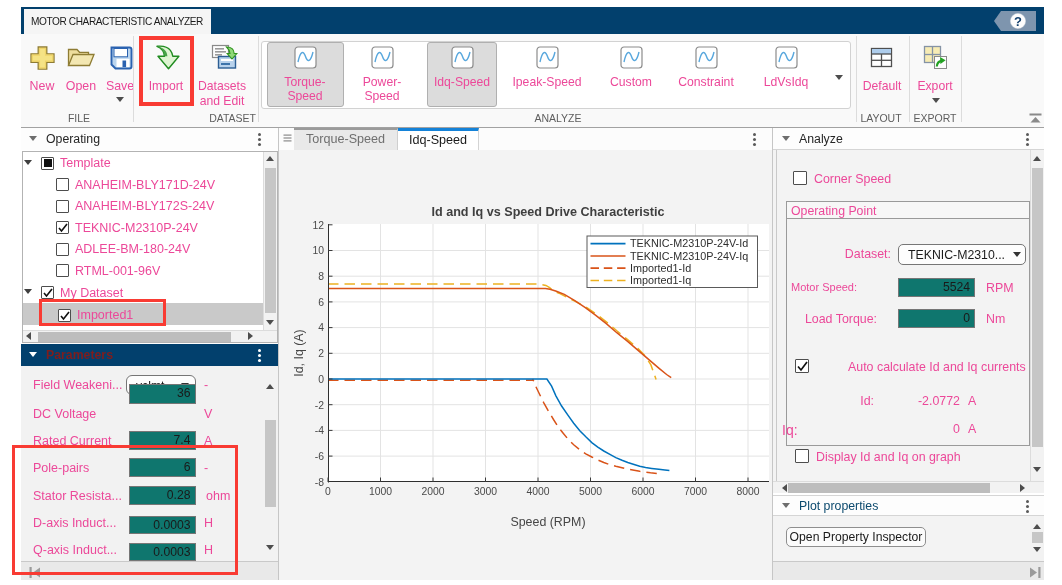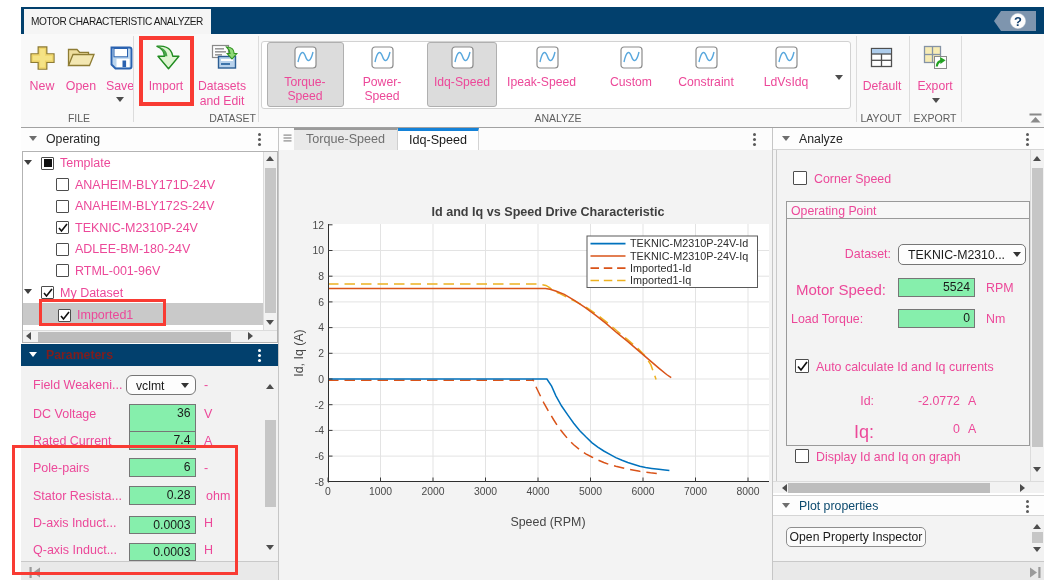--- a/index.html
+++ b/index.html
@@ -6,21 +6,21 @@
 html,body{width:1062px;height:585px;background:#fff;font-family:"Liberation Sans",sans-serif;overflow:hidden}
 body{position:relative}
 .a{position:absolute}
 .tri-d{width:0;height:0;border-left:4px solid transparent;border-right:4px solid transparent;border-top:5px solid #4d4d4d}
 .tri-u{width:0;height:0;border-left:4px solid transparent;border-right:4px solid transparent;border-bottom:5px solid #4d4d4d}
 .tri-l{width:0;height:0;border-top:4px solid transparent;border-bottom:4px solid transparent;border-right:5px solid #4d4d4d}
 .tri-r{width:0;height:0;border-top:4px solid transparent;border-bottom:4px solid transparent;border-left:5px solid #4d4d4d}
 .dots{width:3px;height:3px;background:#5a5a5a;border-radius:50%;box-shadow:0 5px 0 #5a5a5a,0 10px 0 #5a5a5a}
 .cb{background:#fff;border:1px solid #4d4d4d;border-radius:1px}
 .lbl{font-size:12.5px;color:#ec4899;white-space:nowrap}
-.inp{background:#86efac;border:1px solid #767676;font-size:12.2px;color:#1a1a1a;text-align:right;padding-right:4px;line-height:17px}
+.inp{background:#0f766e;border:1px solid #767676;font-size:12.2px;color:#1a1a1a;text-align:right;padding-right:4px;line-height:17px}
 .redbox{border:3px solid #f93b33;z-index:50}
 .sb{background:#f2f2f2}
 .thumb{background:#c6c6c6}
 </style>
 </head>
 <body>
 
 <div class="a" style="left:21px;top:6.5px;width:1023px;height:27px;background:#02406d"></div>
 <div class="a" style="left:23.5px;top:9px;width:187px;height:24.5px;background:#f5f5f5;text-align:center;font-size:10.1px;letter-spacing:-0.4px;color:#1a1a1a;line-height:25px">MOTOR CHARACTERISTIC ANALYZER</div>
 
@@ -100,21 +100,21 @@
     <rect x="1" y="1" width="21" height="21" rx="3" fill="#fff" stroke="#8c8c8c" stroke-width="1.2"></rect>
     <path d="M4 16 C6.5 4.5 9.5 4.5 11.5 10.5 C13.5 16.5 16.5 16.5 19 6" fill="none" stroke="#58a7dd" stroke-width="1.4"></path>
   </svg>
 <svg class="a" style="left:774.5px;top:46px" width="23" height="23" viewBox="0 0 23 23">
     <rect x="1" y="1" width="21" height="21" rx="3" fill="#fff" stroke="#8c8c8c" stroke-width="1.2"></rect>
     <path d="M4 16 C6.5 4.5 9.5 4.5 11.5 10.5 C13.5 16.5 16.5 16.5 19 6" fill="none" stroke="#58a7dd" stroke-width="1.4"></path>
   </svg>
 <div class="a lbl" style="left:265px;top:74.5px;width:80px;text-align:center;font-size:12.2px">Torque-<br>Speed</div>
 <div class="a lbl" style="left:342px;top:74.5px;width:80px;text-align:center;font-size:12.2px">Power-<br>Speed</div>
 <div class="a lbl" style="left:422px;top:74.5px;width:80px;text-align:center;font-size:12.2px">Idq-Speed</div>
-<div class="a lbl" style="left:507px;top:74.5px;width:80px;font-size:12.2px">Ipeak-Speed</div>
+<div class="a lbl" style="left:507px;top:74.5px;width:80px;text-align:center;font-size:12.2px">Ipeak-Speed</div>
 <div class="a lbl" style="left:591px;top:74.5px;width:80px;text-align:center;font-size:12.2px">Custom</div>
 <div class="a lbl" style="left:666px;top:74.5px;width:80px;text-align:center;font-size:12.2px">Constraint</div>
 <div class="a lbl" style="left:746px;top:74.5px;width:80px;text-align:center;font-size:12.2px">LdVsIdq</div>
 <div class="a tri-d" style="left:835px;top:75px"></div>
 
 <svg class="a" style="left:869px;top:45px" width="25" height="25" viewBox="0 0 25 25">
 <rect x="2.5" y="3.5" width="20" height="18" fill="#fff" stroke="#4f4f4f" stroke-width="1.3"></rect>
 <rect x="3" y="4" width="19" height="5" fill="#aecdec"></rect>
 <line x1="2.5" y1="9" x2="22.5" y2="9" stroke="#4f4f4f" stroke-width="1.3"></line>
 <line x1="12.5" y1="9" x2="12.5" y2="21.5" stroke="#4f4f4f" stroke-width="1.3"></line>
@@ -203,21 +203,21 @@
 <div class="a" style="left:46px;top:348px;font-size:12.3px;font-weight:bold;color:#7f1d1d">Parameters</div>
 <div class="a dots" style="left:258px;top:349px;background:#fff;box-shadow:0 5px 0 #fff,0 10px 0 #fff"></div>
 
 <div class="a" style="left:21px;top:366px;width:257px;height:195px;background:#f2f2f2"></div>
 <div class="a lbl" style="left:33px;top:378px">Field Weakeni...</div>
 <div class="a" style="left:126px;top:375px;width:70px;height:20px;background:#fdfdfd;border:1px solid #767676;border-radius:6px"></div>
 <div class="a" style="left:136px;top:378.5px;font-size:12.2px;color:#1a1a1a">vclmt</div>
 <div class="a tri-d" style="left:181px;top:383px;border-top-color:#333"></div>
 <div class="a lbl" style="left:204px;top:378px">-</div>
 <div class="a lbl" style="left:33px;top:406.5px">DC Voltage</div>
-<div class="a inp" style="left:128.5px;top:404px;width:67px;height:31px">36</div>
+<div class="a inp" style="left:128.5px;top:384px;width:67px;height:20px">36</div>
 <div class="a lbl" style="left:204px;top:406.5px">V</div>
 <div class="a lbl" style="left:33px;top:434px">Rated Current</div>
 <div class="a inp" style="left:128.5px;top:431px;width:67px;height:19px">7.4</div>
 <div class="a lbl" style="left:204px;top:434px">A</div>
 <div class="a lbl" style="left:33px;top:461px">Pole-pairs</div>
 <div class="a inp" style="left:128.5px;top:458px;width:67px;height:19px">6</div>
 <div class="a lbl" style="left:204px;top:461px">-</div>
 <div class="a lbl" style="left:33px;top:488.5px">Stator Resista...</div>
 <div class="a inp" style="left:128.5px;top:485.5px;width:67px;height:19px">0.28</div>
 <div class="a lbl" style="left:206px;top:488.5px">ohm</div>
@@ -364,38 +364,38 @@
 
 <div class="a" style="left:786px;top:201px;width:244px;height:245px;border:1px solid #9a9a9a"></div>
 <div class="a" style="left:787px;top:202px;width:242px;height:17px;background:#f7f7f7;border-bottom:1px solid #9a9a9a"></div>
 <div class="a lbl" style="left:791px;top:203.5px;font-size:12.3px">Operating Point</div>
 
 <div class="a lbl" style="left:800px;top:247px;width:91px;text-align:right;font-size:12.4px">Dataset:</div>
 <div class="a" style="left:898px;top:243.5px;width:128px;height:21px;background:#fdfdfd;border:1px solid #767676;border-radius:5px"></div>
 <div class="a" style="left:908px;top:247.5px;font-size:12.3px;color:#1a1a1a">TEKNIC-M2310...</div>
 <div class="a tri-d" style="left:1013px;top:252px;border-top-color:#333"></div>
 
-<div class="a lbl" style="left:791px;top:280.5px;width:100px;text-align:center;font-size:15px">Motor Speed:</div>
+<div class="a lbl" style="left:791px;top:280.5px;width:100px;text-align:left;font-size:11px">Motor Speed:</div>
 <div class="a inp" style="left:898px;top:277.5px;width:77px;height:19px">5524</div>
 <div class="a lbl" style="left:986px;top:280.5px;font-size:12.4px">RPM</div>
 
-<div class="a lbl" style="left:791px;top:311.5px;width:100px;text-align:left;font-size:12.4px">Load Torque:</div>
+<div class="a lbl" style="left:791px;top:311.5px;width:100px;text-align:center;font-size:12.4px">Load Torque:</div>
 <div class="a inp" style="left:898px;top:308.5px;width:77px;height:19px">0</div>
 <div class="a lbl" style="left:986px;top:311.5px;font-size:12.4px">Nm</div>
 
 <div class="a cb" style="left:795px;top:359px;width:14px;height:14px"></div>
 <svg class="a" style="left:796px;top:359.5px" width="13" height="13" viewBox="0 0 13 13">
     <path d="M2 6.5 L5 10 L11 2" fill="none" stroke="#111" stroke-width="1.7"></path>
   </svg>
-<div class="a lbl" style="left:816px;top:359.5px;font-size:12.4px">Auto calculate Id and Iq currents</div>
+<div class="a lbl" style="left:848px;top:359.5px;font-size:12.4px">Auto calculate Id and Iq currents</div>
 
 <div class="a lbl" style="left:814px;top:393.5px;width:60px;text-align:right;font-size:12.4px">Id:</div>
 <div class="a lbl" style="left:880px;top:393.5px;width:80px;text-align:right;font-size:12.4px">-2.0772</div>
 <div class="a lbl" style="left:968px;top:393.5px;font-size:12.4px">A</div>
-<div class="a lbl" style="left:814px;top:422px;width:60px;text-align:right;font-size:18px">Iq:</div>
+<div class="a lbl" style="left:782px;top:422px;width:60px;text-align:left;font-size:14px">Iq:</div>
 <div class="a lbl" style="left:880px;top:422px;width:80px;text-align:right;font-size:12.4px">0</div>
 <div class="a lbl" style="left:968px;top:422px;font-size:12.4px">A</div>
 
 <div class="a cb" style="left:795px;top:449px;width:14px;height:14px"></div>
 <div class="a lbl" style="left:816px;top:449.5px;font-size:12.4px">Display Id and Iq on graph</div>
 
 <div class="a sb" style="left:1030px;top:150px;width:14px;height:331px;border-left:1px solid #dcdcdc"></div>
 <div class="a tri-u" style="left:1033px;top:156px"></div>
 <div class="a thumb" style="left:1031.5px;top:168px;width:11px;height:279px"></div>
 <div class="a tri-d" style="left:1033px;top:467px"></div>

